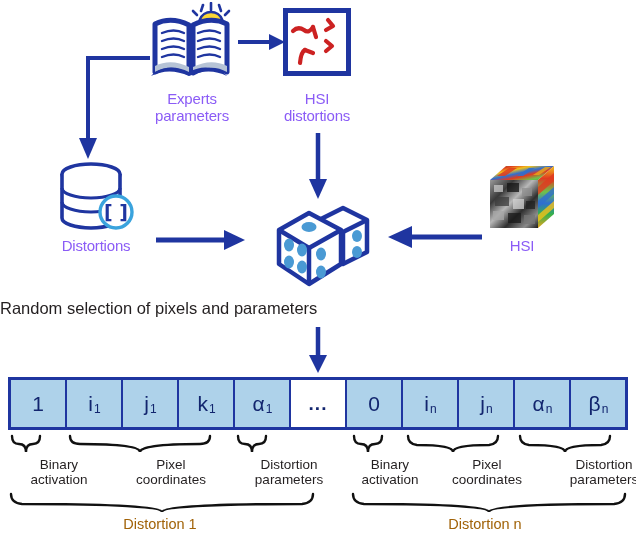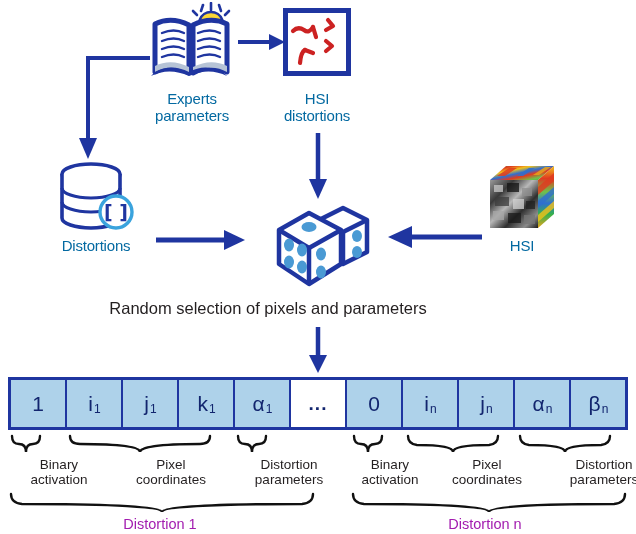--- a/index.html
+++ b/index.html
@@ -10,21 +10,21 @@
     color:#231f20;
     overflow:hidden;
     position:relative;
   }
   #stage{position:absolute;left:0;top:0;width:636px;height:534px;}
   .abs{position:absolute;}
   .lbl{
     text-align:center;
     font-size:15px;
     line-height:17px;
-    color:#0369a1;
+    color:#8b5cf6;
     letter-spacing:-0.2px;
   }
   
   #vector{
     position:absolute;
     left:8px; top:377px;
     width:620px; height:53px;
     border:3px solid #1f35a0;
     box-sizing:border-box;
     display:flex;
@@ -58,36 +58,35 @@
     text-align:center;
     font-size:13.5px;
     line-height:15px;
     color:#231f20;
     margin-left:28px;
   }
   .bigbracelbl{
     position:absolute;
     text-align:center;
     font-size:14.5px;
-    color:#a21caf;
+    color:#a16207;
   }
   
   #hsibox{
     position:absolute;
     left:283px;top:8px;width:68px;height:68px;
     border:5px solid #1f35a0;
     background:#ffffff;
     box-sizing:border-box;
   }
   
   #hsicube{position:absolute;left:487px;top:163px;width:70px;height:70px;}
   .randtext{
     position:absolute;
     left:0;top:299px;width:536px;
-    text-align:center;
     font-size:16.5px;
     color:#231f20;
   }
 </style>
 </head>
 <body>
 
 <div id="stage">
 
   <div class="abs" style="left:145px;top:2px;width:92px;height:86px;">

